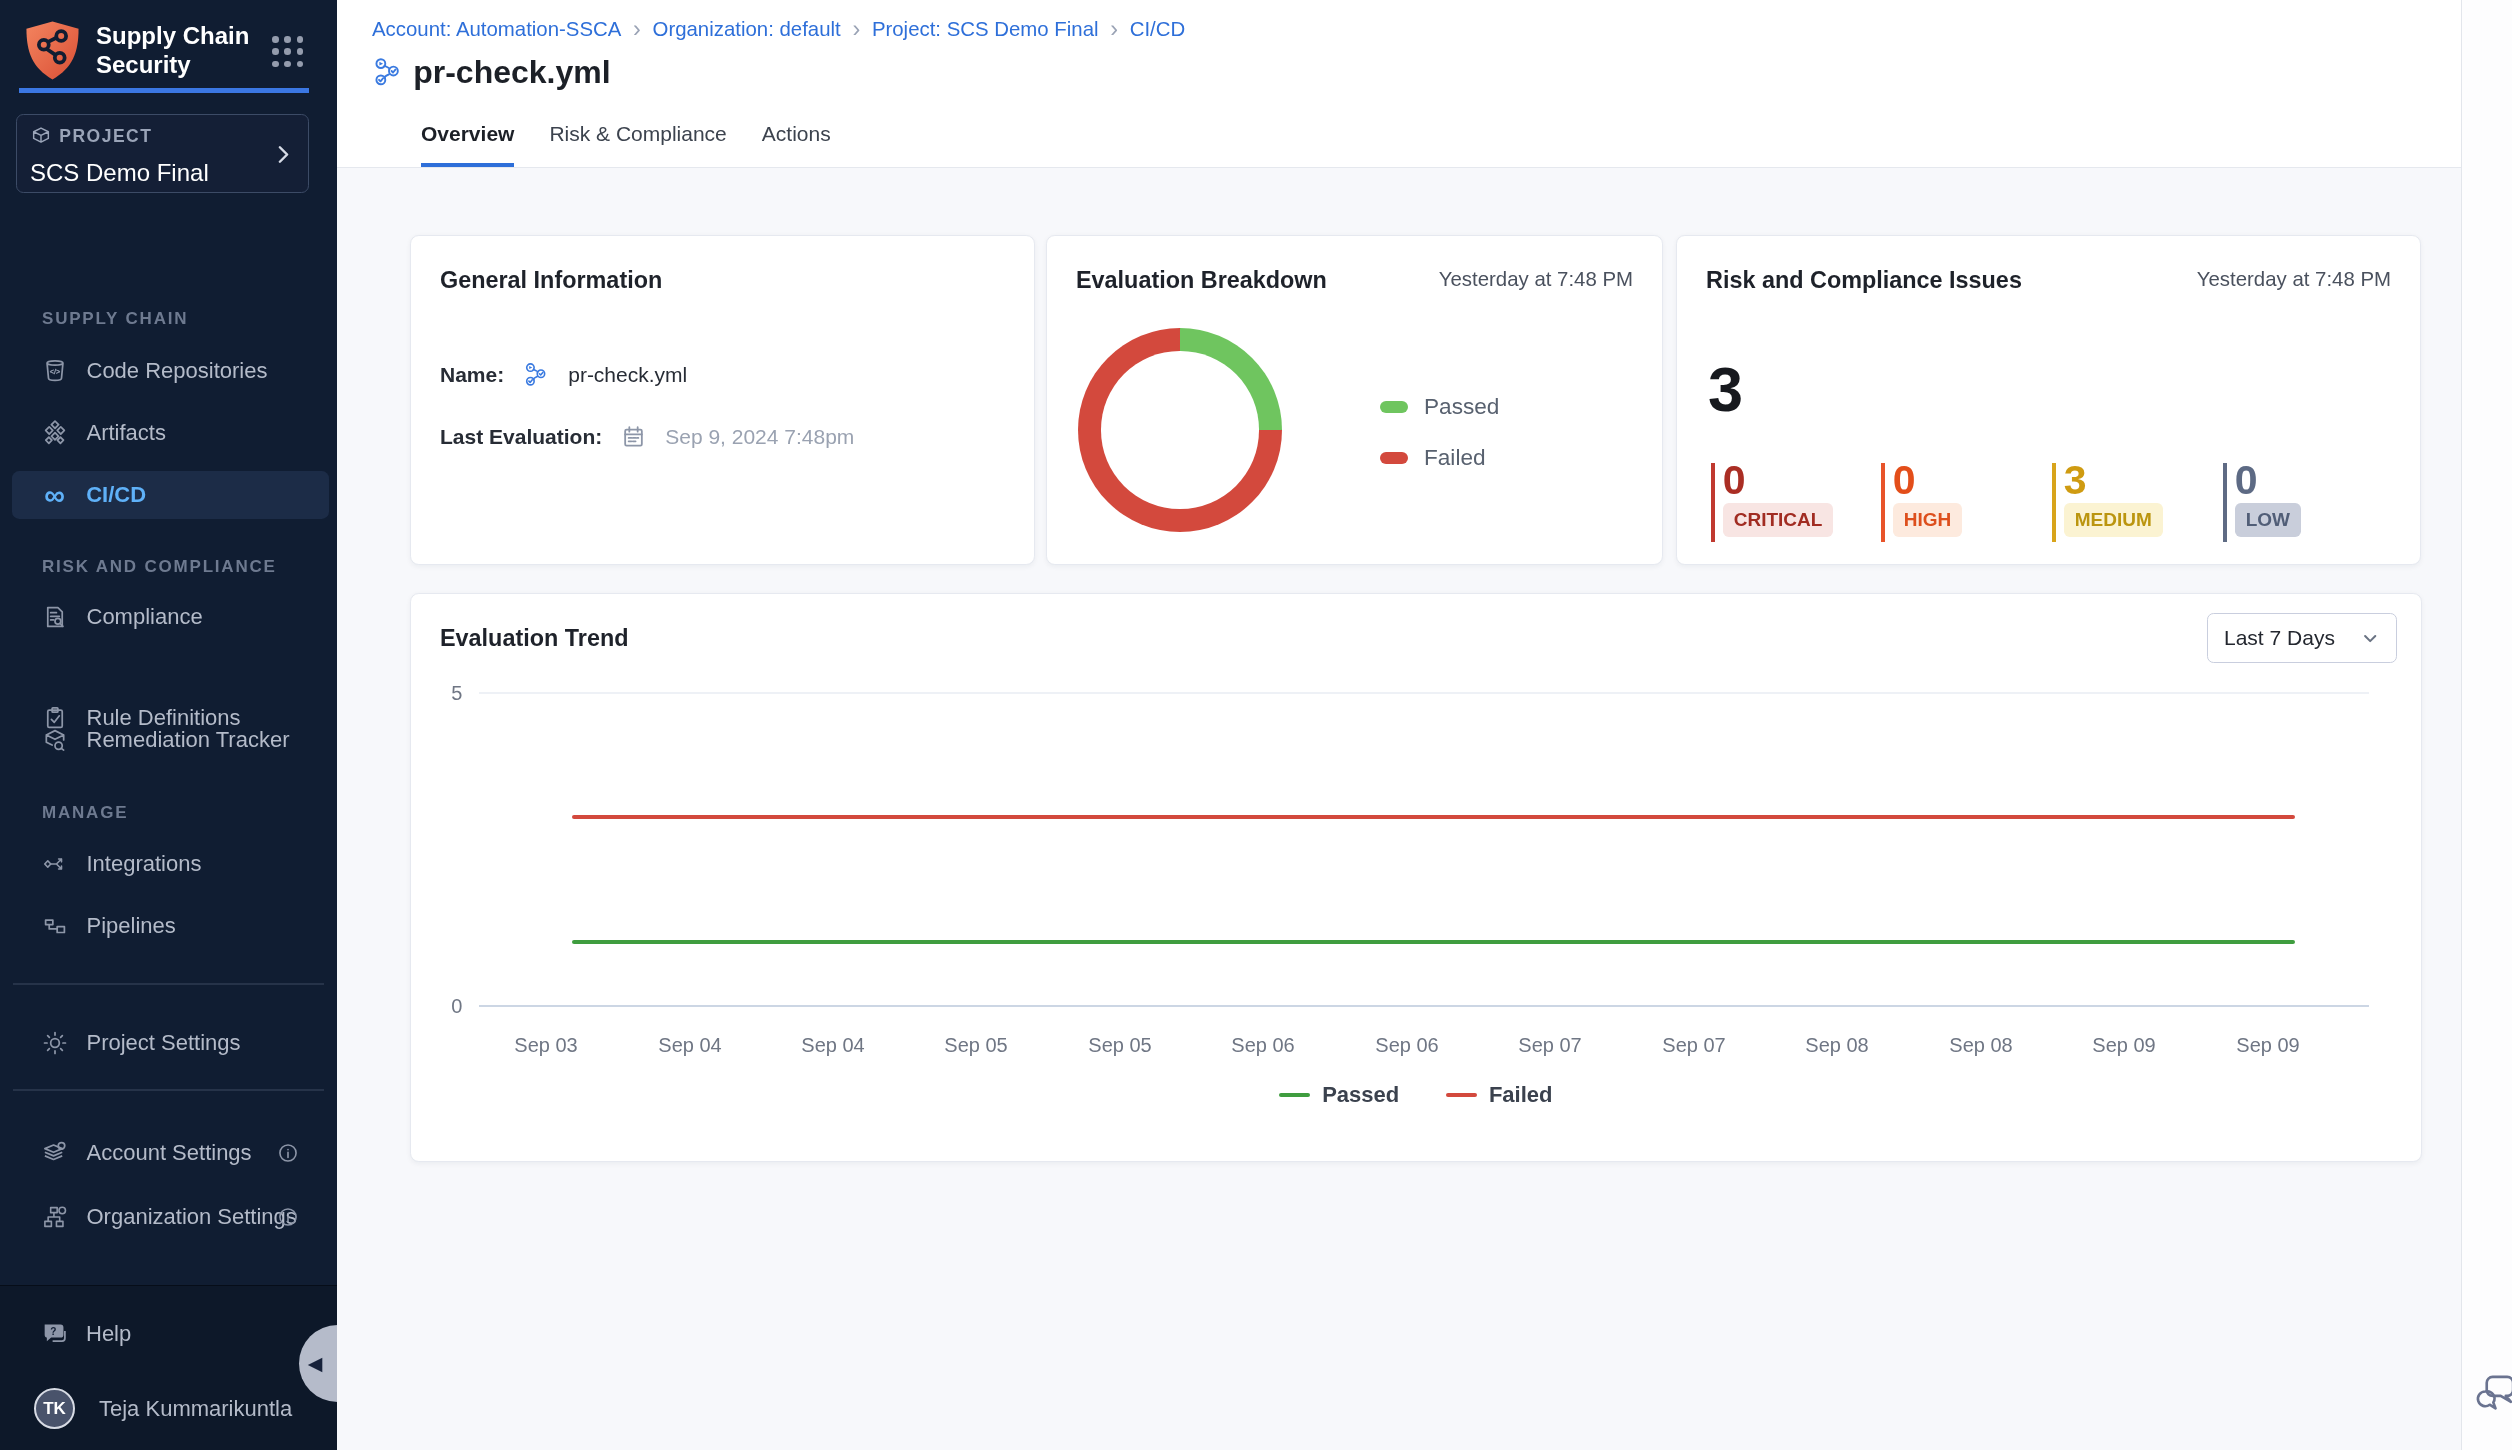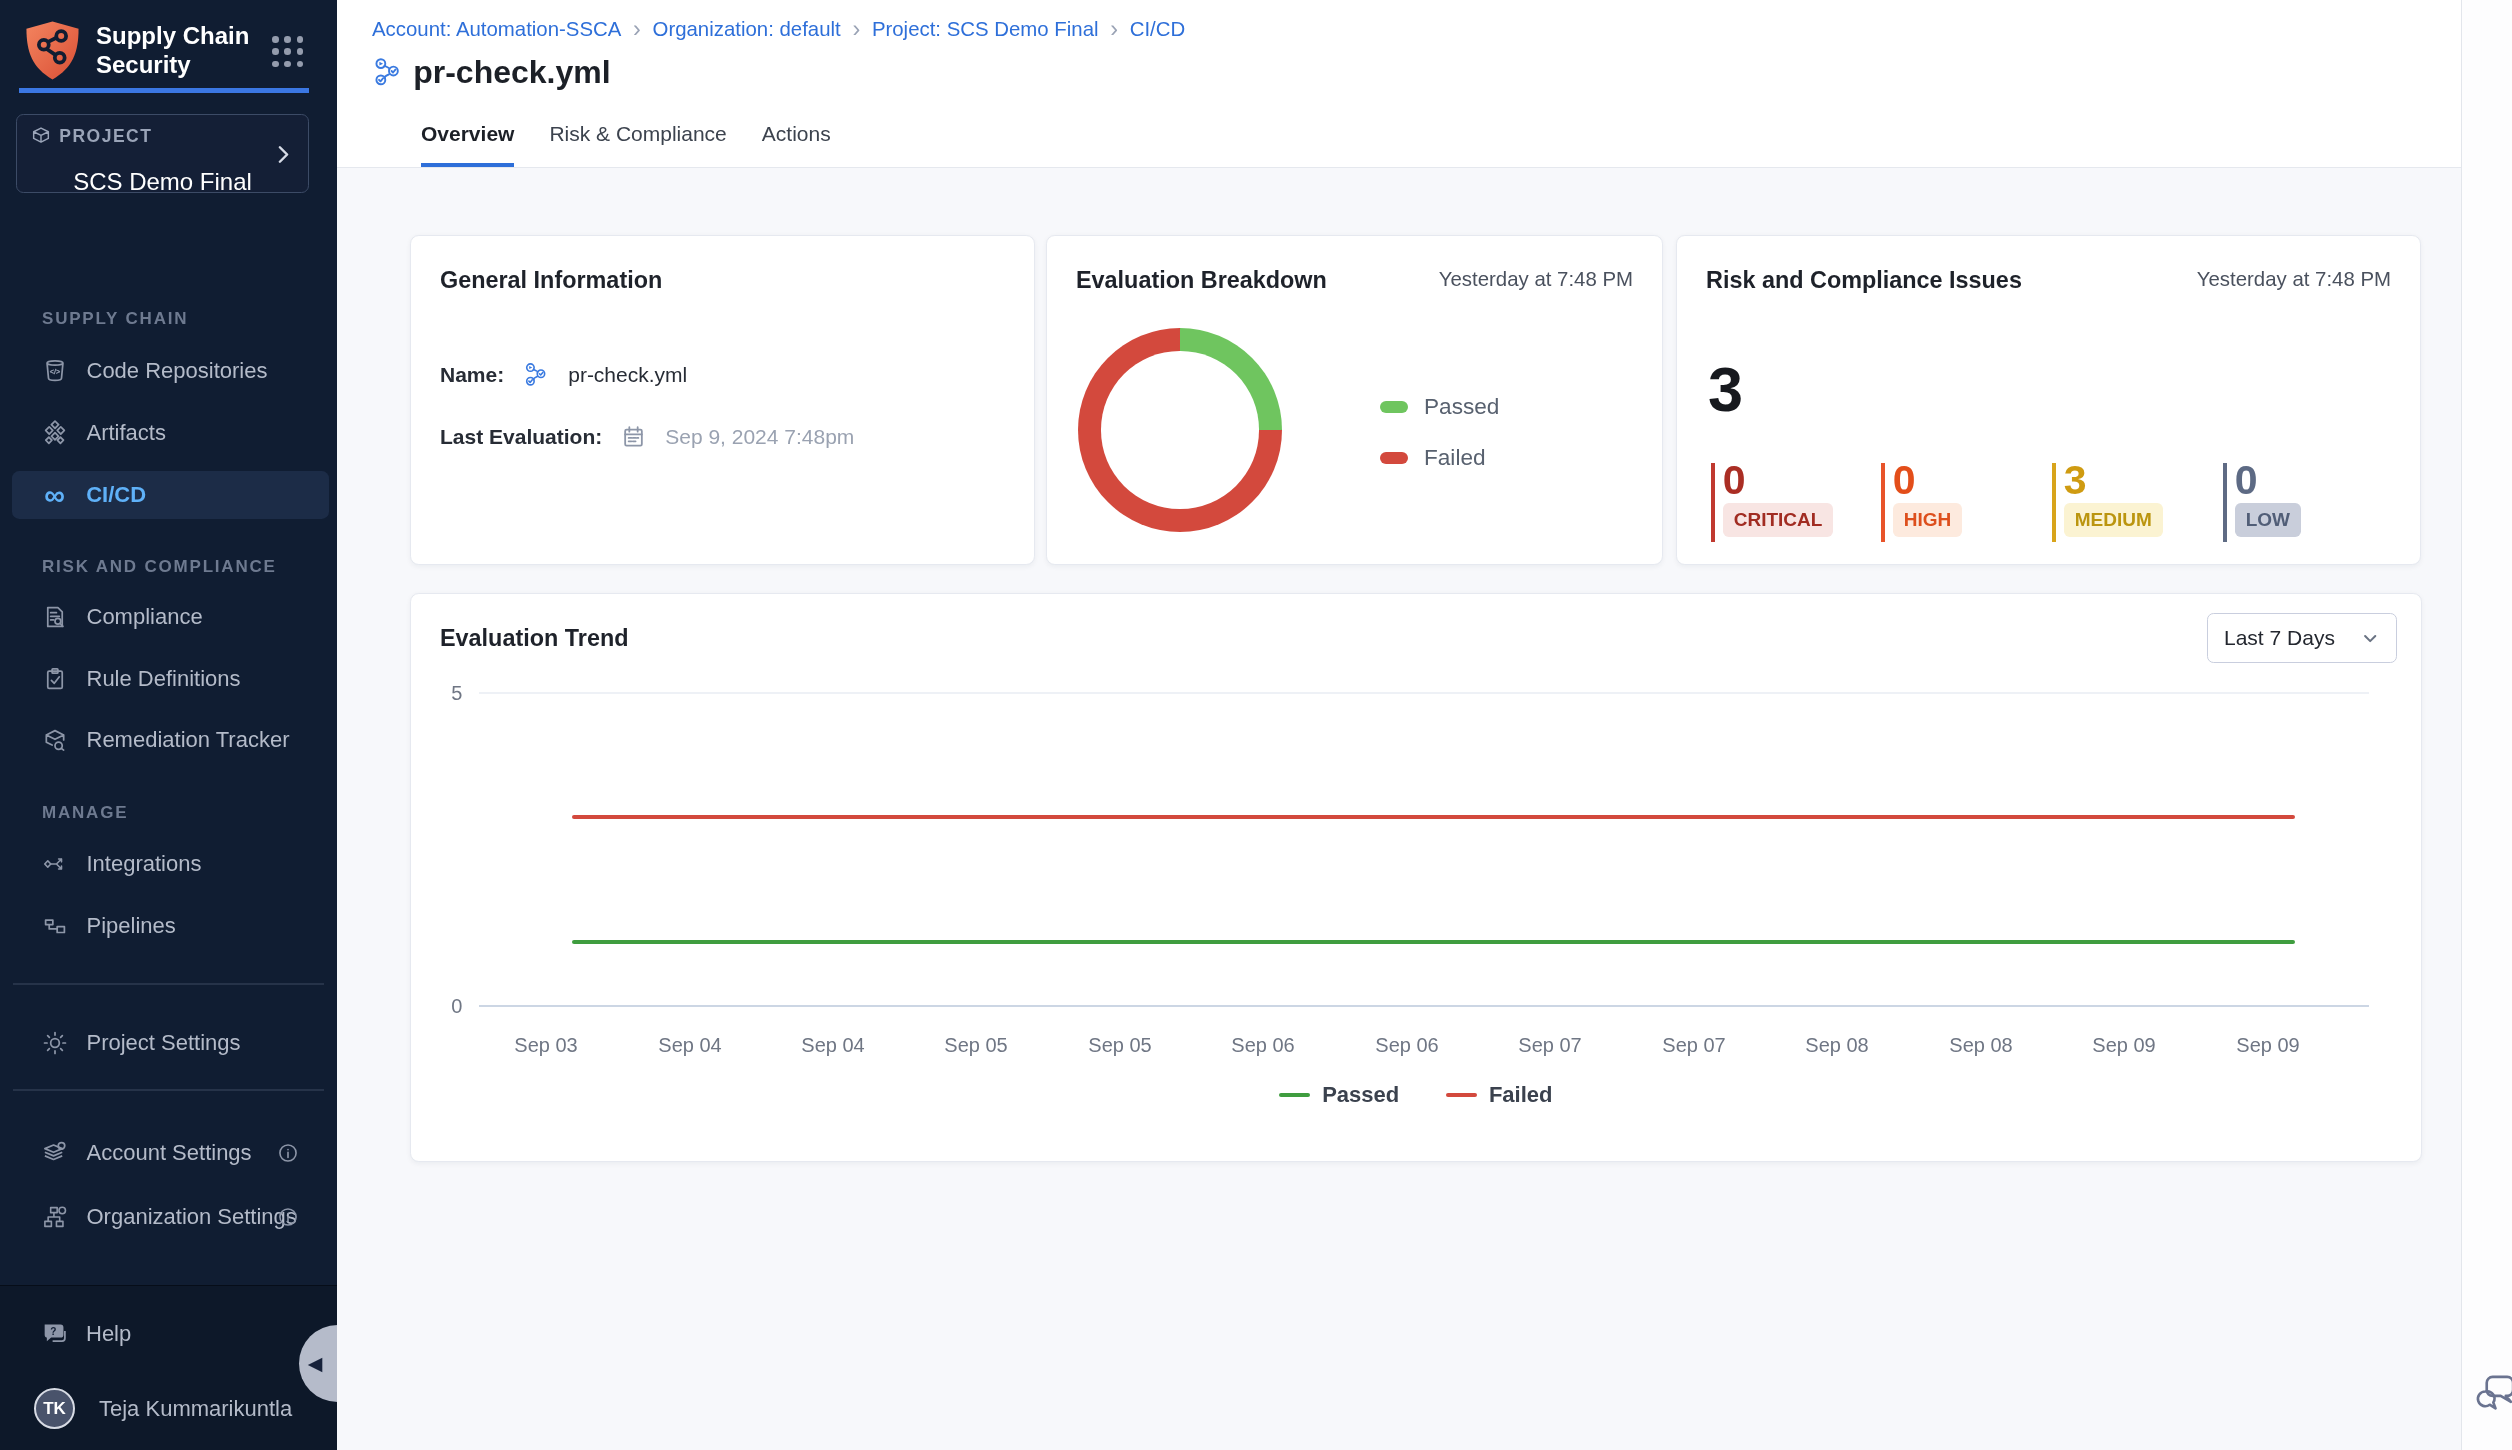--- a/index.html
+++ b/index.html
@@ -15,21 +15,21 @@
   .grid-icon { position:absolute; left:272px; top:36px; width:32px; height:32px;
                display:grid; grid-template-columns:repeat(3,1fr); gap:5.1px; cursor:pointer; }
   .grid-icon i { width:6.6px; height:6.6px; border-radius:50%; background:#949cad; }
   .accent-line { position:absolute; left:19px; top:88px; width:290px; height:5.1px; background:#3b77e3; }
 
   .project-card { position:absolute; left:16px; top:114px; width:293px; height:79px;
                   border:1.5px solid #3c4b66; border-radius:7.3px; background:#141f36;
                   padding:10.2px 13px; cursor:pointer; }
   .project-label-row { display:flex; align-items:center; gap:7.3px; color:#9aa4b8;
                        font-size:17.5px; font-weight:700; letter-spacing:1.5px; }
-  .project-name { margin-top:21px; color:#fff; font-size:24px;text-align:center; }
+  .project-name { margin-top:12px; color:#fff; font-size:24px; }
   .project-chev { position:absolute; right:11.7px; top:25px; width:25px; height:29px; }
 
   .nav-item { position:absolute; left:0; width:337px; height:48px; display:flex;
               align-items:center; gap:17.5px; padding-left:41px; font-size:22px;
               color:#b4bbc9; cursor:pointer; }
   .nav-item .nicon { width:28px; height:28px; flex:0 0 28px; display:flex;
                      align-items:center; justify-content:center; }
   .nav-item.active { left:11.7px; width:317px; padding-left:29px; background:#1c2c47;
                      border-radius:7.3px; color:#5fb1f8; font-weight:600; }
   .nav-section { position:absolute; left:42px; font-size:17px; letter-spacing:1.8px;
@@ -228,21 +228,21 @@
     <span class="nicon">
       <svg width="26" height="26" viewBox="0 0 36 36" fill="none" stroke="#8d96a8" stroke-width="2.4" stroke-linecap="round" stroke-linejoin="round">
         <path d="M8 5 H22 L28 11 V31 H8 Z M12 12 H20 M12 17 H24 M12 22 H16"></path>
         <circle cx="22" cy="24" r="4"></circle>
           <path d="M25 27 L29 31"></path>
       </svg>
       </span>
     <span>Compliance</span>
   </div>
 
-  <div class="nav-item" style="top:655px">
+  <div class="nav-item" style="top:694px">
     <span class="nicon">
       <svg width="26" height="26" viewBox="0 0 36 36" fill="none" stroke="#8d96a8" stroke-width="2.4" stroke-linecap="round" stroke-linejoin="round">
         <rect x="8" y="7" width="20" height="24" rx="2"></rect>
           <rect x="14" y="4" width="8" height="6" rx="1"></rect>
         <path d="M13 20 L17 24 L24 15"></path>
       </svg>
       </span>
     <span>Rule Definitions</span>
   </div>
 

